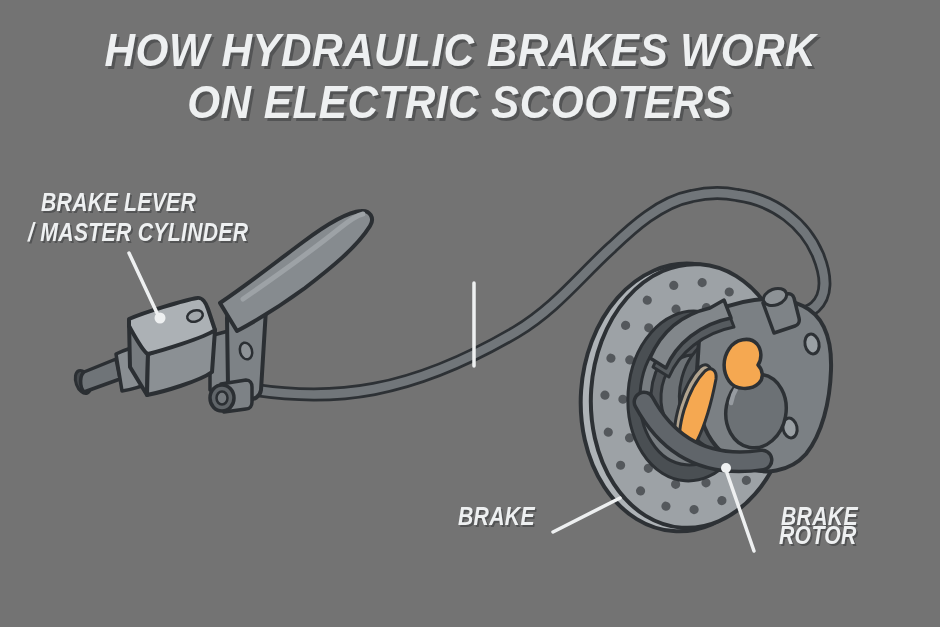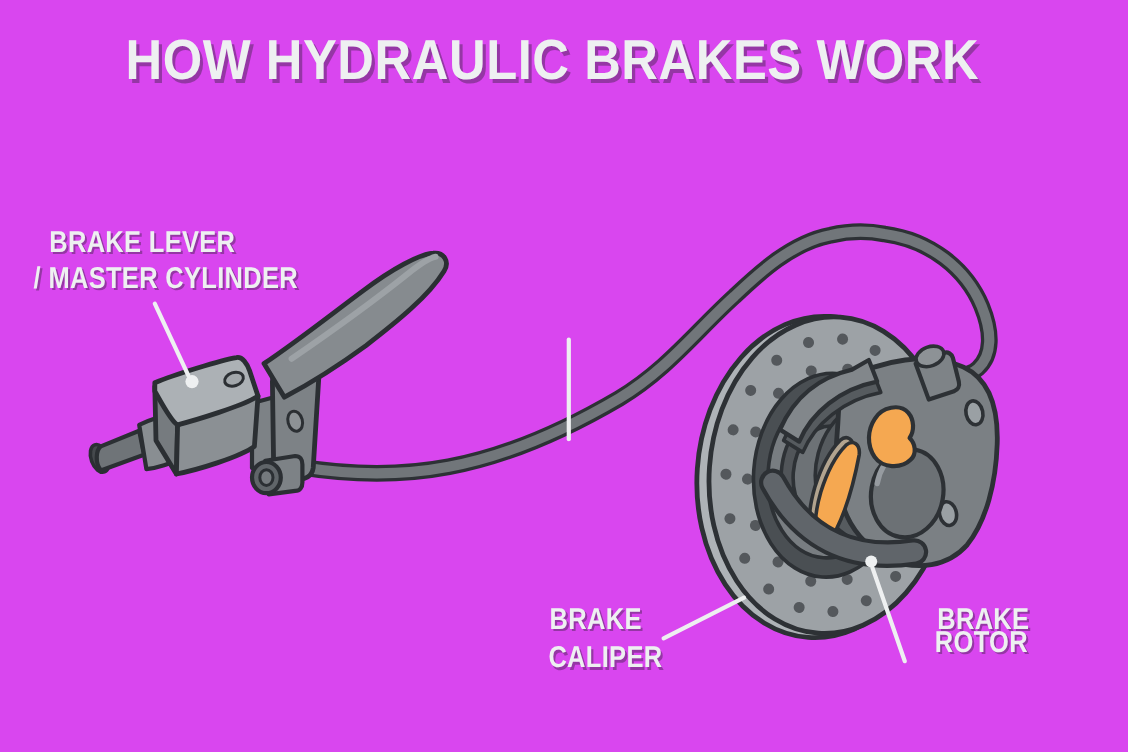--- a/index.html
+++ b/index.html
@@ -38,21 +38,21 @@
     font-weight: 700;
     line-height: 1;
     color: #eef0f1;
     letter-spacing: 0.3px;
     text-shadow: 2px 2px 0 rgba(22, 26, 30, 0.35);
   }
 </style>
 </head>
 <body>
 
-<div class="stage" style="background: #d946ef;">
+<div class="stage" style="background: #737373; font-style: italic;">
 
   <svg width="940" height="627" viewBox="0 0 940 627">
 
     <g transform="translate(691 396) rotate(4)" stroke-linejoin="round">
       <ellipse cx="-8" cy="2" rx="102" ry="134" fill="#aeb3b7" stroke="#2d3135" stroke-width="4"></ellipse>
       <ellipse cx="0" cy="0" rx="100" ry="132" fill="#9da2a6" stroke="#2d3135" stroke-width="4"></ellipse>
       <g>
           <circle cx="85.4" cy="13.6" r="4.6" fill="#54585c"></circle>
           <circle cx="77.4" cy="49.7" r="4.6" fill="#54585c"></circle>
           <circle cx="61.1" cy="80.3" r="4.6" fill="#54585c"></circle>
@@ -166,36 +166,36 @@
       <line x1="553" y1="532" x2="620" y2="498"></line>
       <line x1="754" y1="551" x2="727" y2="473"></line>
       <circle cx="726" cy="468" r="5" fill="#eef0f1" stroke="none"></circle>
     </g>
   </svg>
 
   <div class="title">
     <div>
       <span class="cond">HOW HYDRAULIC BRAKES WORK</span>
     </div>
+    <div>
+      <span class="cond">ON ELECTRIC SCOOTERS</span>
+    </div>
   </div>
 
   <div class="label" style="left:41px; top:190px">
     <span class="cond">BRAKE LEVER</span>
   </div>
   <div class="label" style="left:28px; top:220px">
     <span class="cond">/ MASTER CYLINDER</span>
   </div>
 
 
   <div class="label" style="left:458px; top:504px">
     <span class="cond">BRAKE</span>
   </div>
-  <div class="label" style="left:457px; top:536px">
-    <span class="cond">CALIPER</span>
-  </div>
 
   <div class="label" style="left:781px; top:504px">
     <span class="cond">BRAKE</span>
   </div>
   <div class="label" style="left:779px; top:523px">
     <span class="cond">ROTOR</span>
   </div>
 
 </div>
 

